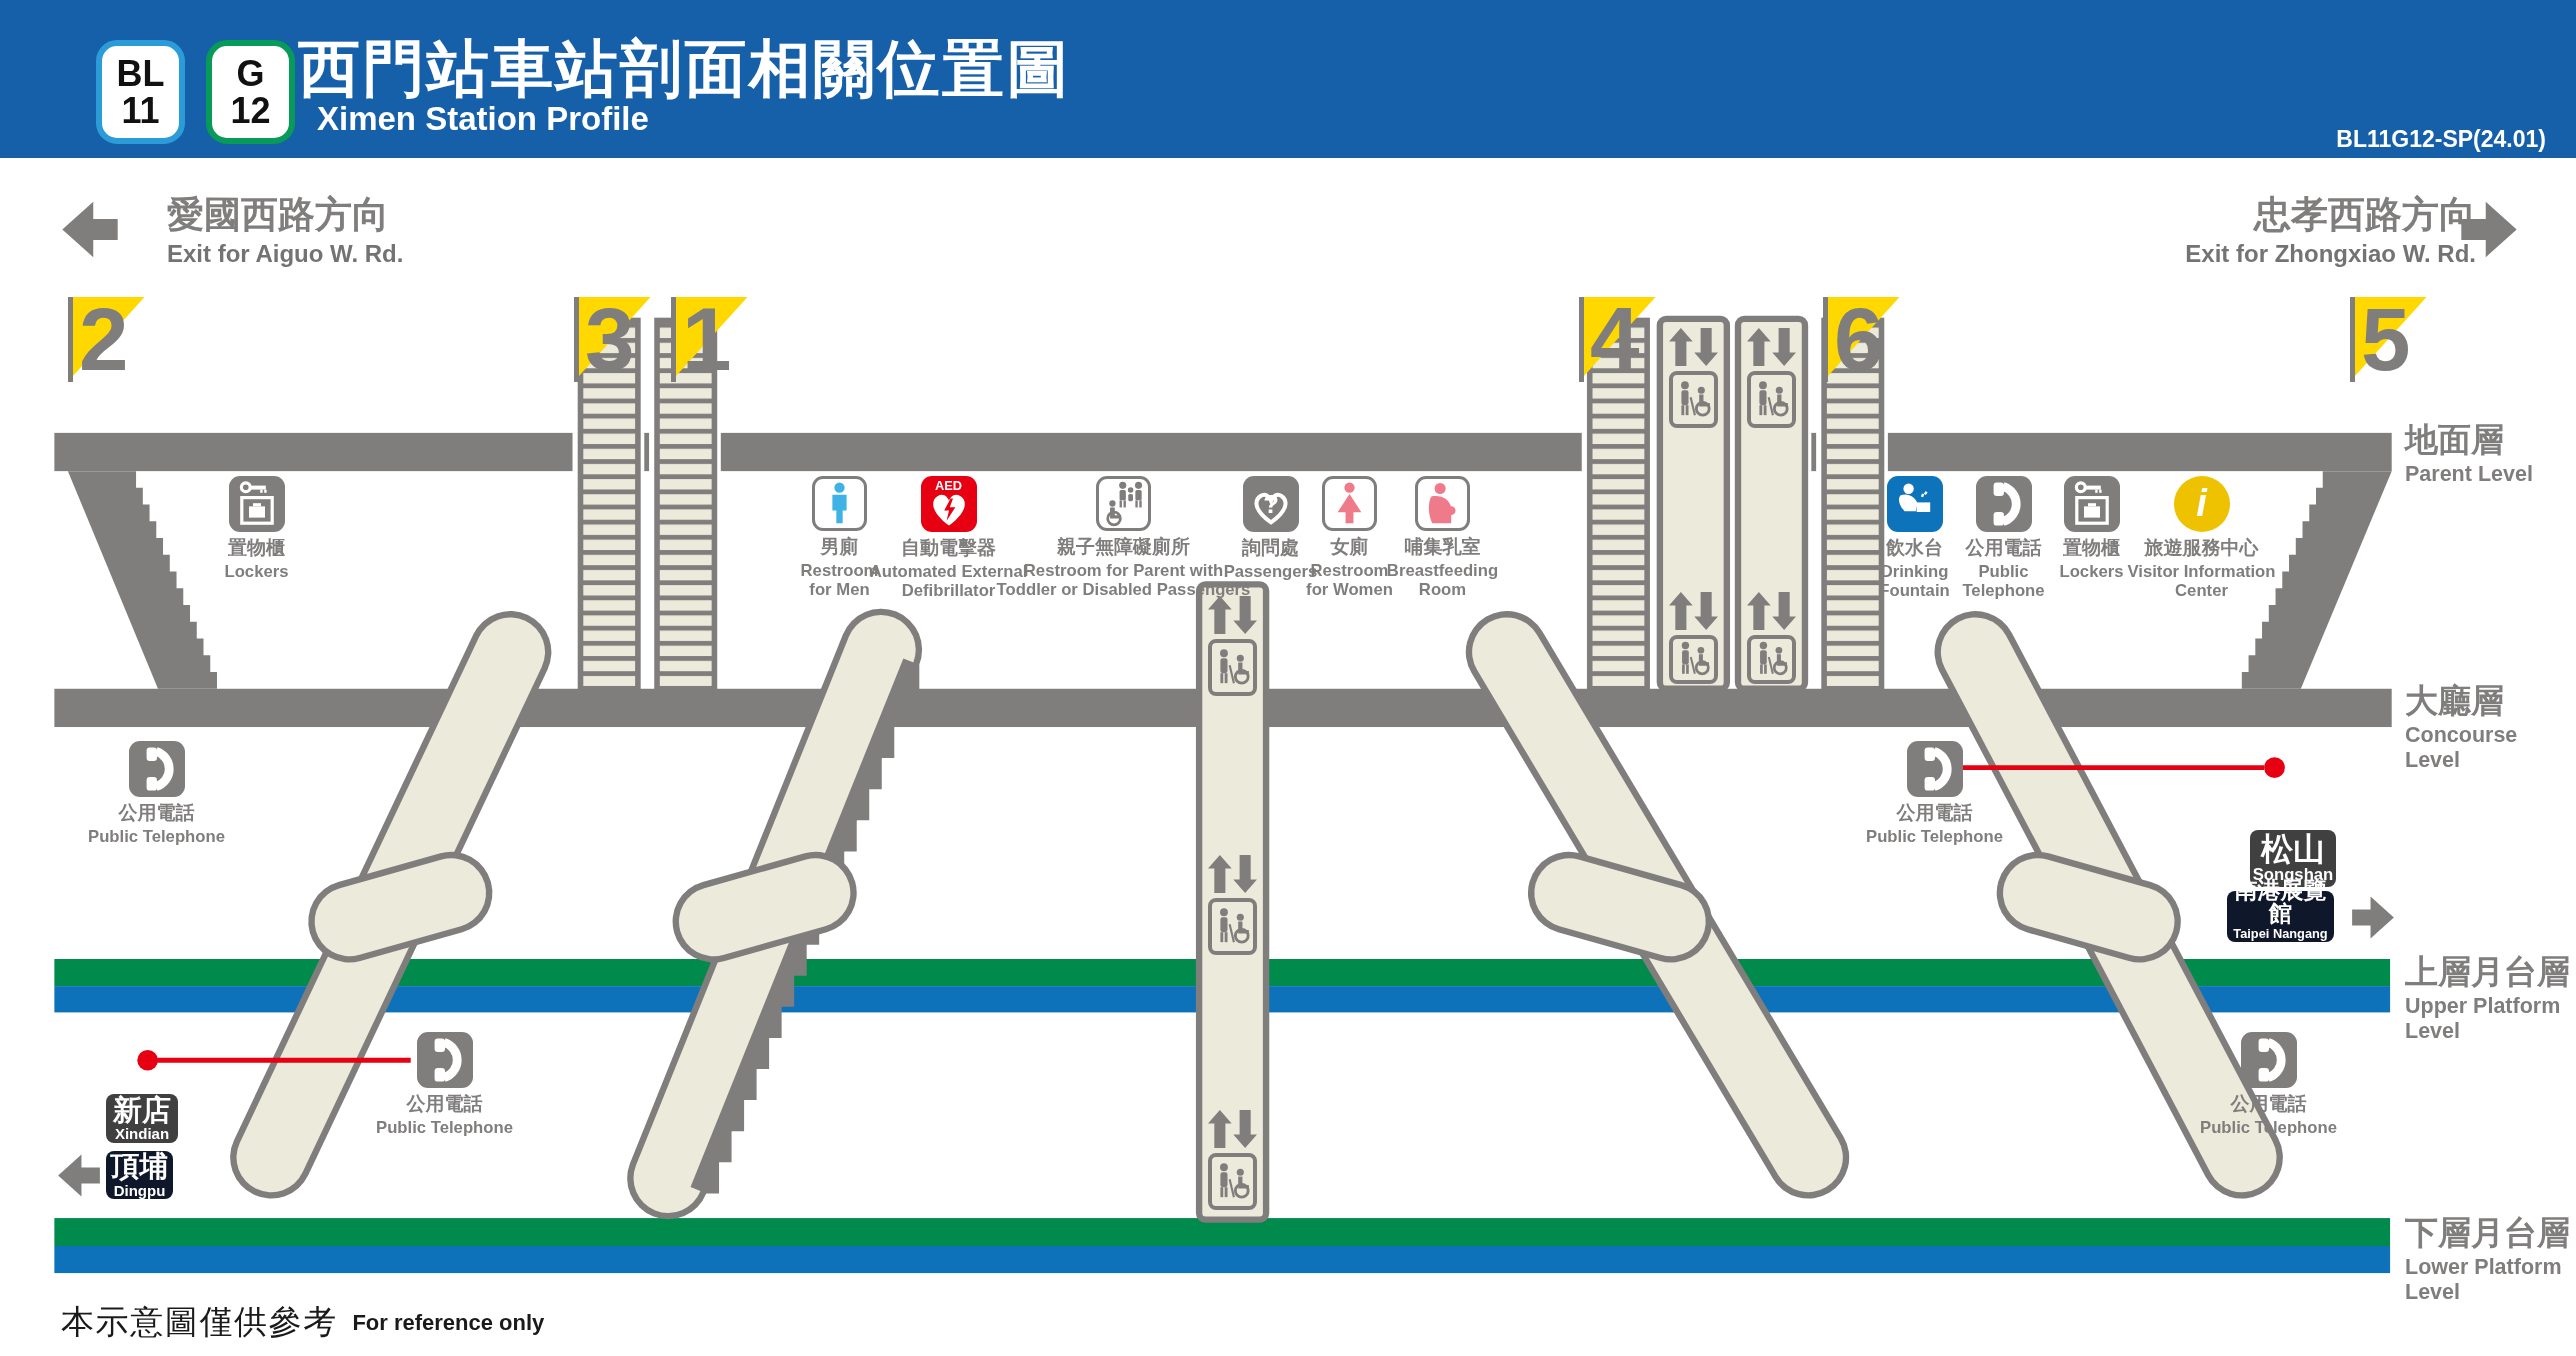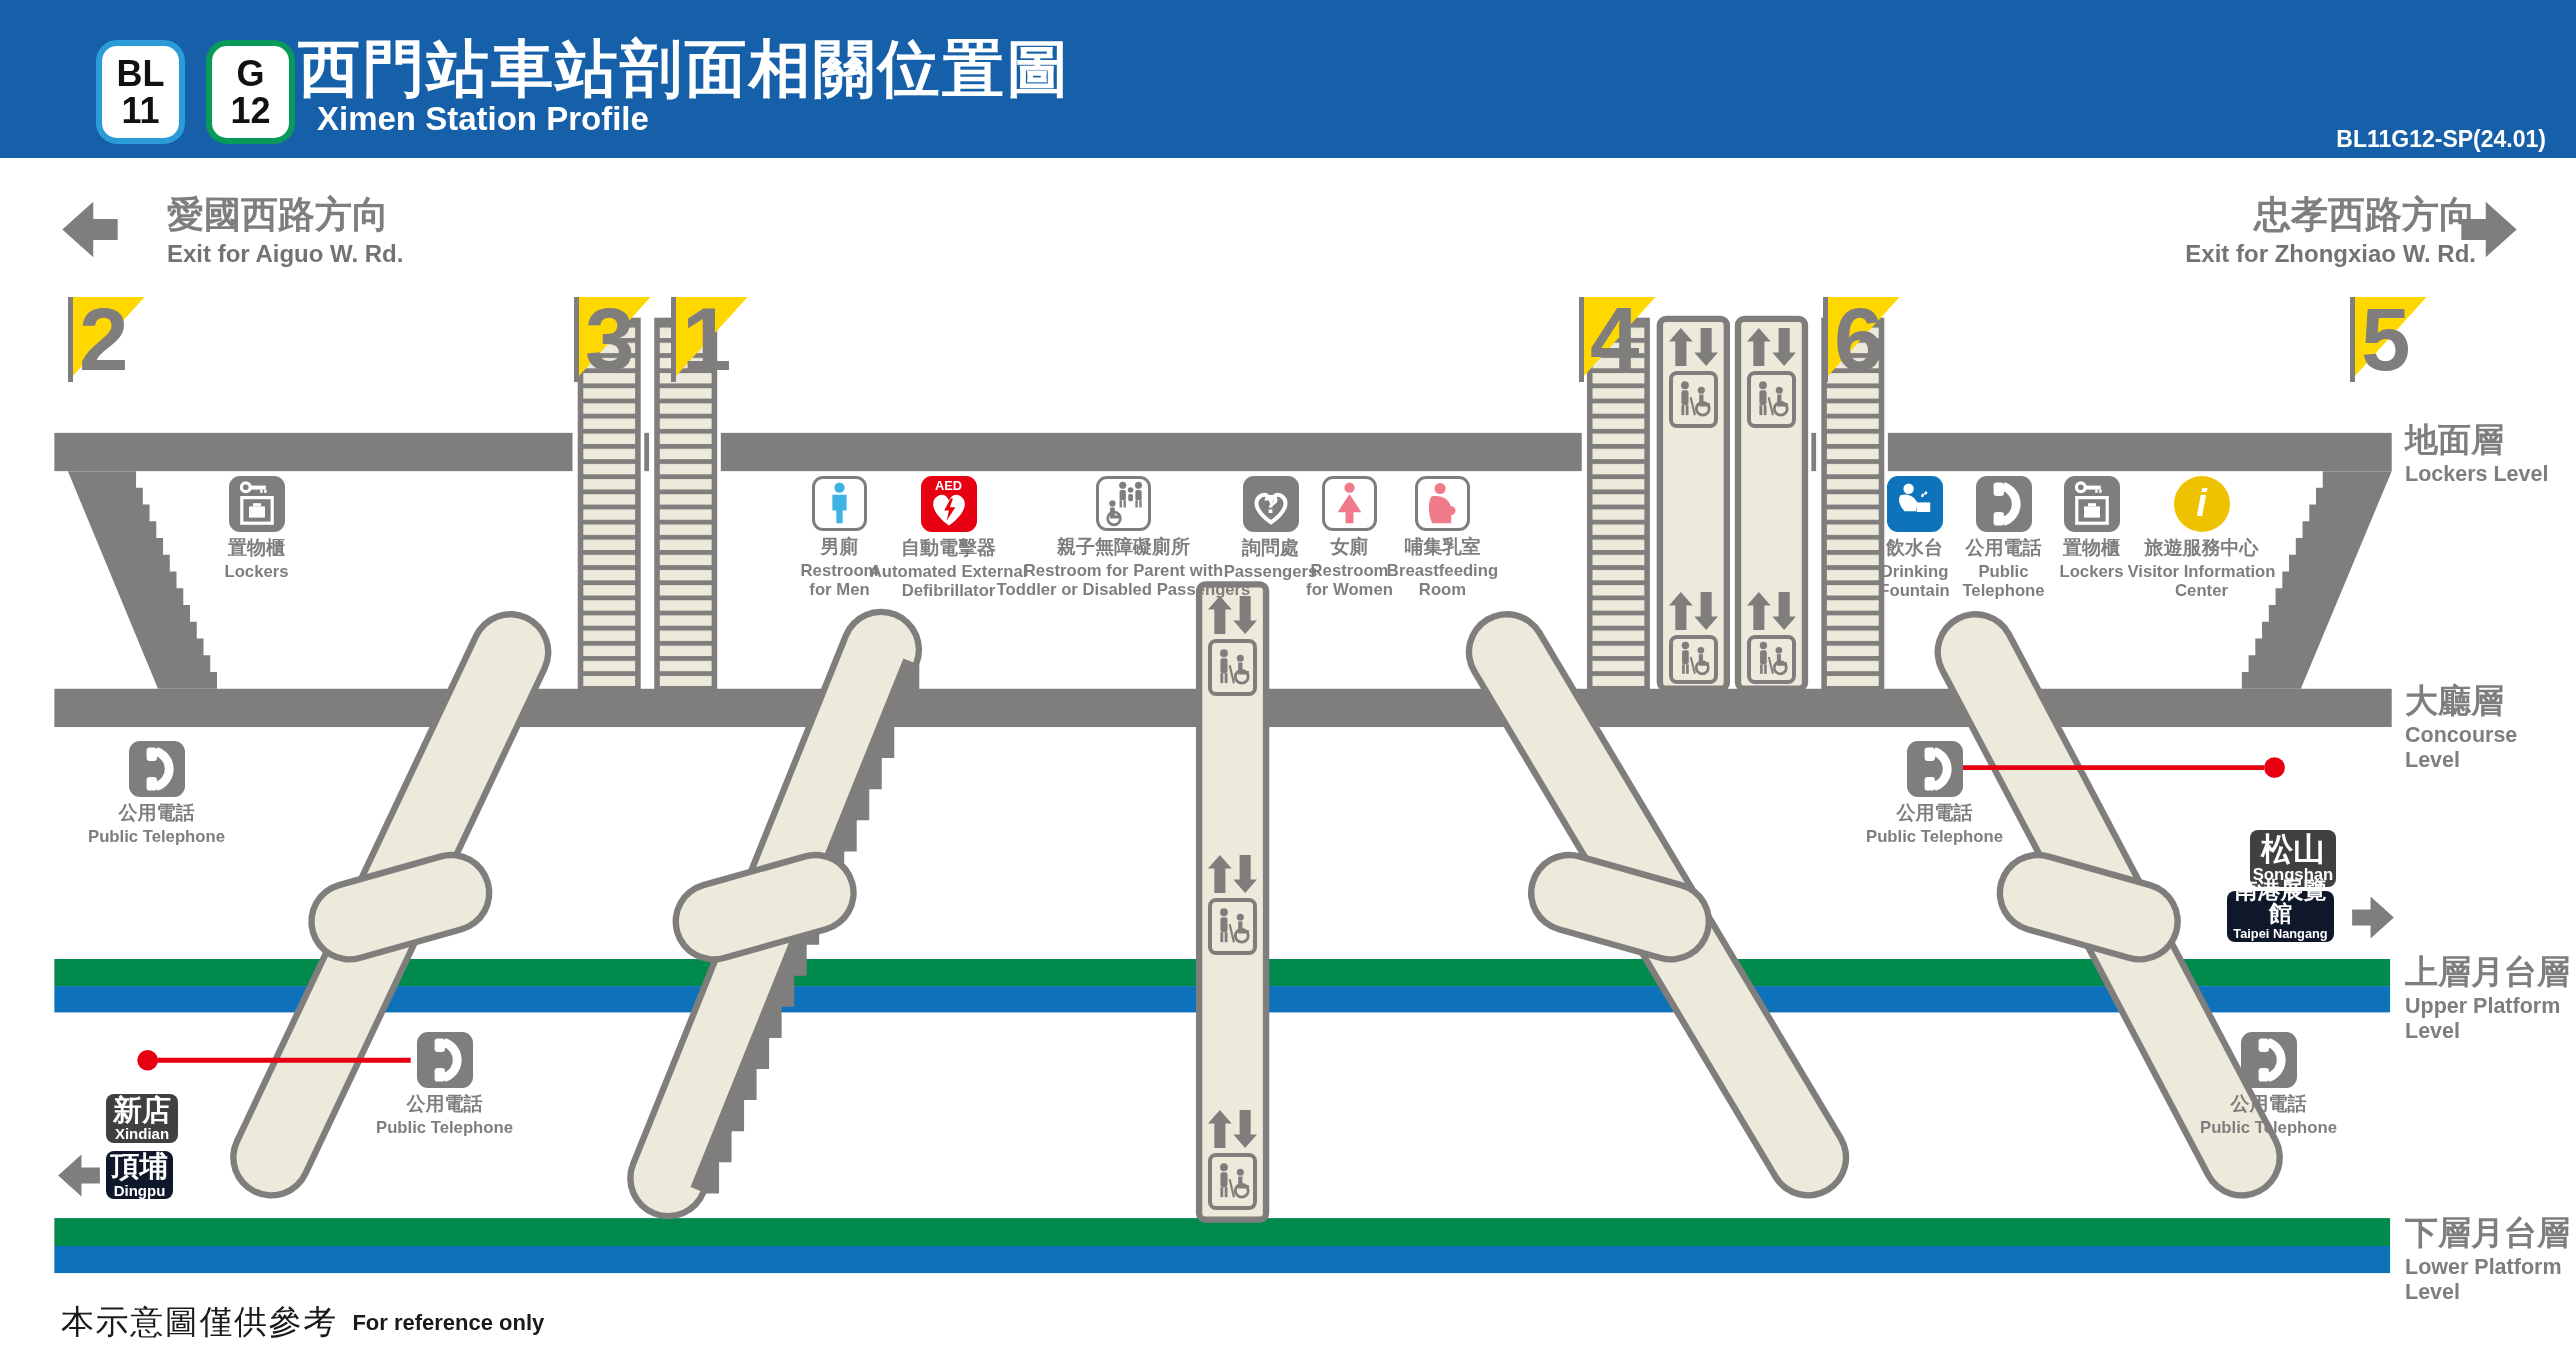--- a/index.html
+++ b/index.html
@@ -226,21 +226,21 @@
     <div class="num">6</div>
   </div>
   <div class="flag" style="left:2350px">
     <div class="tri"></div>
       <div class="tick"></div>
     <div class="num">5</div>
   </div>
 
   <div class="lvl" style="top:423px">
     <div class="lzh">地面層</div>
-    <div class="len">Lockers Level</div>
+    <div class="len">Parent Level</div>
   </div>
   <div class="lvl" style="top:684px">
     <div class="lzh">大廳層</div>
     <div class="len">Concourse Level</div>
   </div>
   <div class="lvl" style="top:1216px">
     <div class="lzh">下層月台層</div>
     <div class="len">Lower Platform Level</div>
   </div>
   <div class="lvl" style="top:955px">

